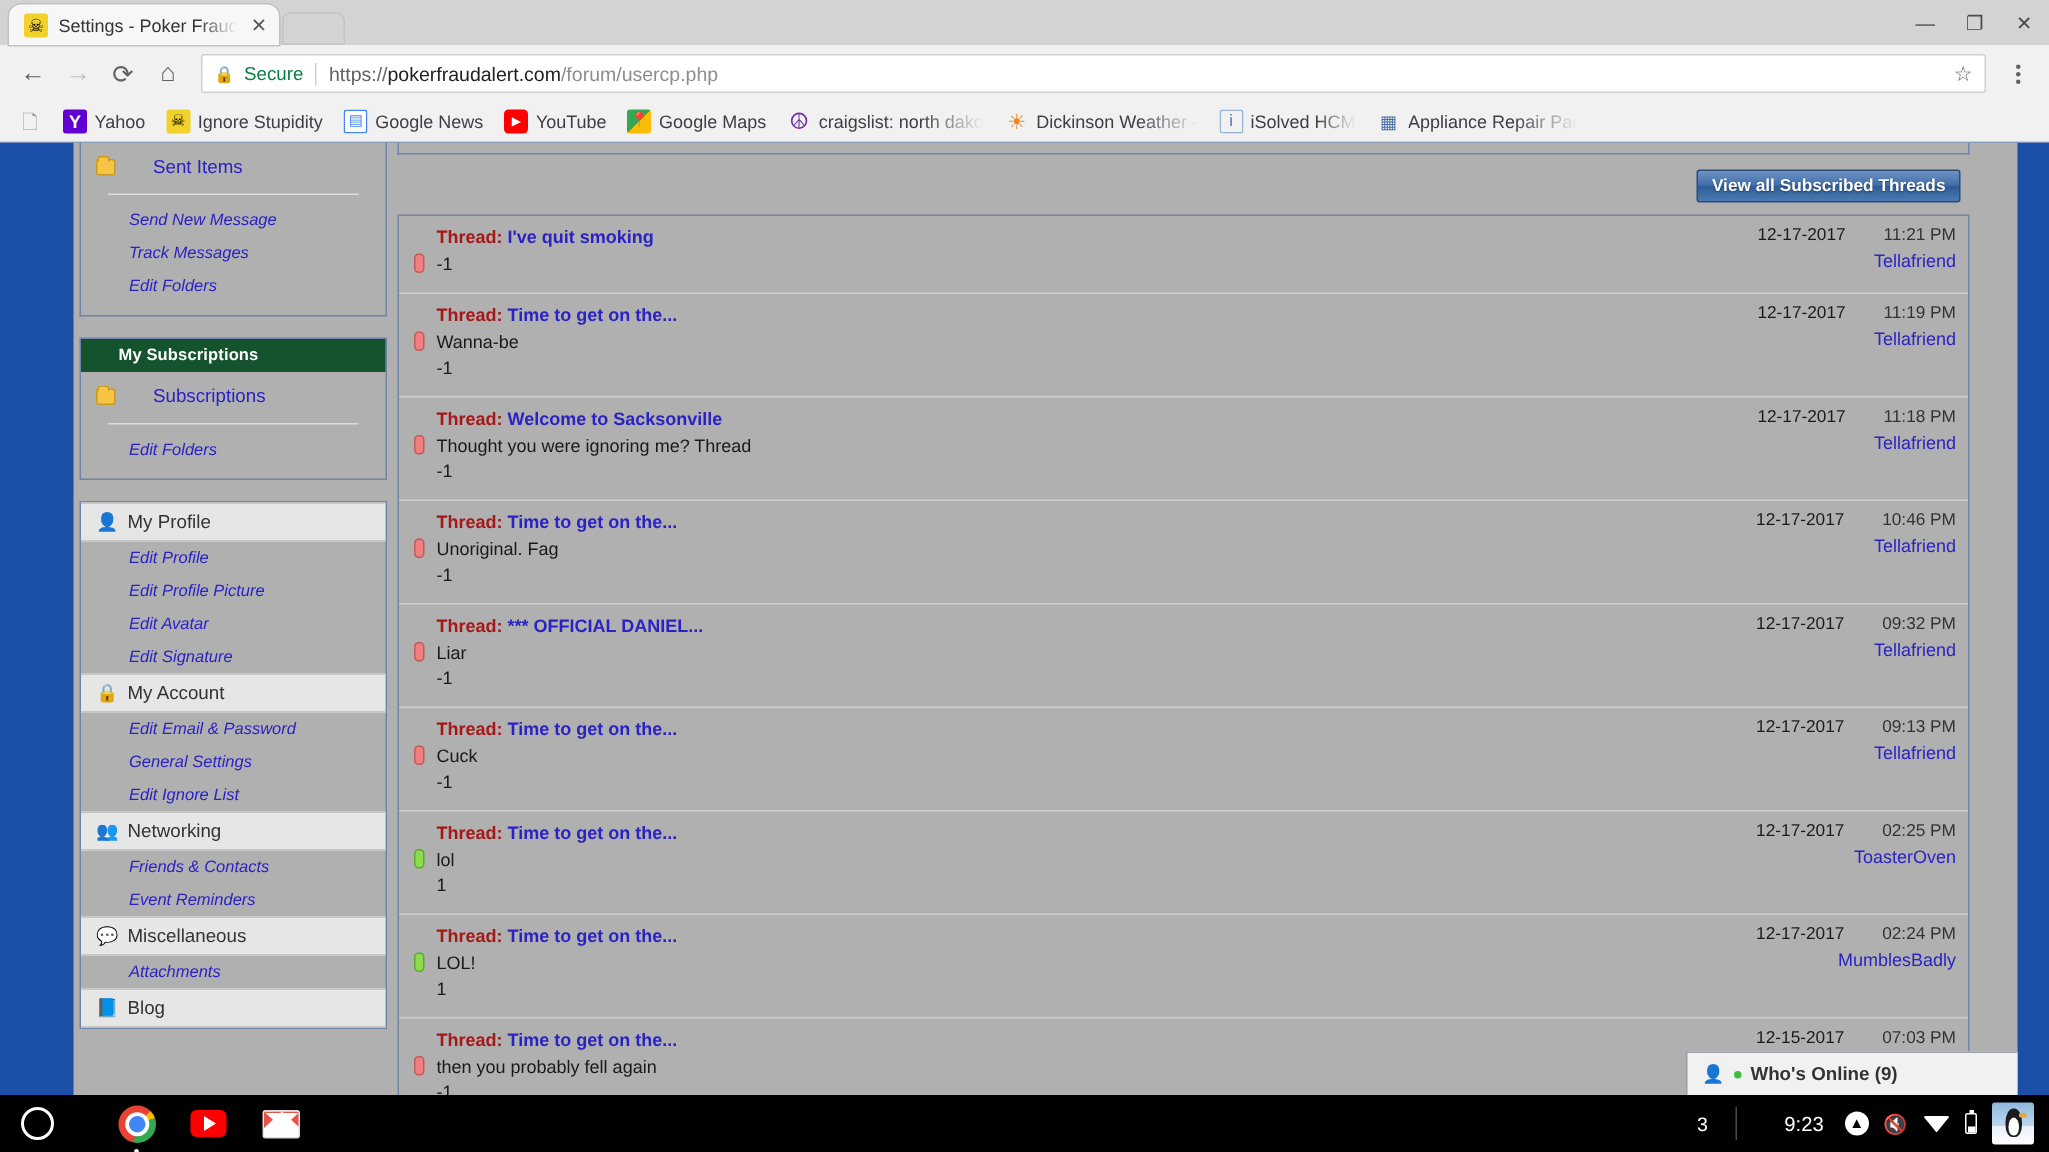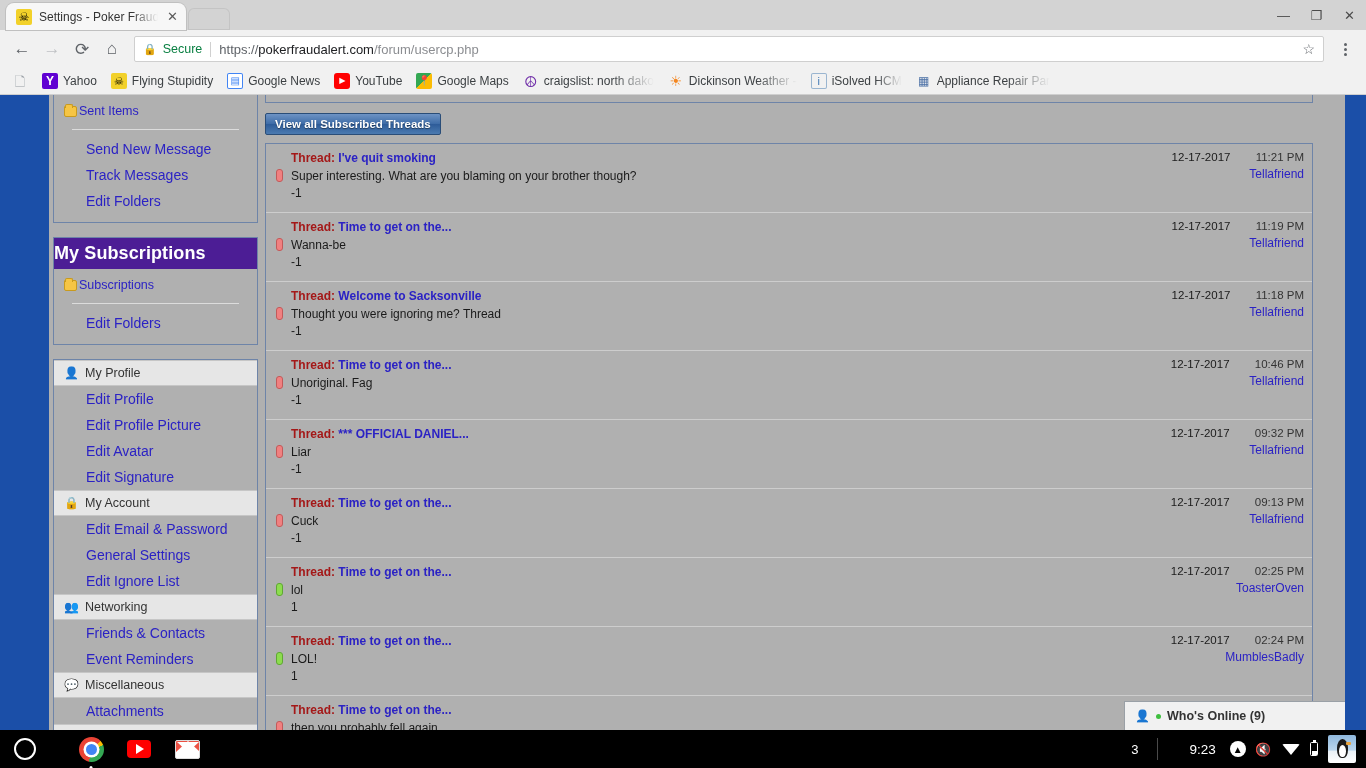--- a/index.html
+++ b/index.html
@@ -79,44 +79,44 @@
 
   
   .viewport { position: absolute; top: 95px; left: 0; width: 1366px; height: 635px; background: #1b4fa8; overflow: hidden; }
   .page-wrap { position: absolute; left: 49px; top: 0; width: 1296px; height: 635px; background: #b0b0b0; }
 
   
   .sidebar { position: absolute; left: 4px; top: 0; width: 205px; }
   .panel { border: 1px solid #6e84a8; background: #b0b0b0; margin-bottom: 14px; }
   .panel.cut { border-top: none; }
   .panel-head {
-    background: #4c1d95; color: #fff; font-size: 18px; font-weight: bold;
-    padding: 5px 0; letter-spacing: .1px;
+    background: #14532d; color: #fff; font-size: 11px; font-weight: bold;
+    padding: 5px 25px; letter-spacing: .1px;
   }
   .panel-body { padding: 4px 0 8px 0; }
-  .nav-row { display: flex; align-items: center; gap: 2px; padding: 5px 10px; font-size: 12.5px; }
+  .nav-row { display: flex; align-items: center; gap: 25px; padding: 5px 10px; font-size: 12.5px; }
   .nav-row a { color: #2b22c4; text-decoration: none; cursor: pointer; }
   .folder-ico { width: 13px; height: 11px; background: #f6c544; border: 1px solid #c89a1e; border-radius: 1px 2px 2px 2px; position: relative; flex: 0 0 auto; }
   .folder-ico::before { content:''; position:absolute; top:-3px; left:0; width:6px; height:3px; background:#f6c544; border:1px solid #c89a1e; border-bottom:none; border-radius:2px 2px 0 0; }
   .hr { height: 1px; background: #dcdcdc; margin: 6px 18px 6px 18px; }
-  .sub-link { padding: 5px 10px 5px 32px; font-size: 14px; }
+  .sub-link { padding: 5px 10px 5px 32px; font-size: 11px; font-style: italic; }
   .sub-link a { color: #2b22c4; text-decoration: none; cursor: pointer; }
   .group-row {
     display: flex; align-items: center; gap: 7px;
     background: #e6e6e6; padding: 5px 10px; font-size: 12.5px; color: #333;
     border-top: 1px solid #c6c6c6; border-bottom: 1px solid #c6c6c6;
   }
   .group-ico { width: 14px; font-size: 12px; color: #4a4a4a; text-align: center; flex: 0 0 auto; }
   .settings-body { padding: 0; }
 
   
   .main { position: absolute; left: 216px; top: 0; width: 1048px; }
   .topcut { height: 8px; border-left: 1px solid #6e84a8; border-right: 1px solid #6e84a8; border-bottom: 1px solid #6e84a8; background: #b0b0b0; margin-bottom: 10px; position: relative; }
   .topcut::before { content:''; position:absolute; left:0; right:0; top:-3px; height:3px; background:#f5f5f5; }
-  .btnrow { display: flex; justify-content: flex-start; padding: 0 6px 8px 0; }
+  .btnrow { display: flex; justify-content: flex-end; padding: 0 6px 8px 0; }
   .blue-btn {
     background: linear-gradient(to bottom, #6e93c4 0%, #3f6da8 48%, #2e5c99 52%, #4b7ab0 100%);
     color: #fff; font-size: 11.5px; font-weight: bold; padding: 4px 9px;
     border: 1px solid #2a4d78; border-radius: 2px; cursor: pointer;
     text-shadow: 0 1px 1px rgba(0,0,0,.45); white-space: nowrap;
   }
   .block { border: 1px solid #6e84a8; margin-bottom: 12px; background: #b0b0b0; }
   .block-head { background: #4a3d8f; color: #fff; font-size: 12.5px; padding: 5px 9px; }
   .rep-row { display: flex; padding: 7px 8px 12px 8px; border-bottom: 1px solid #cdcdcd; }
   .rep-row:last-child { border-bottom: none; }
@@ -216,21 +216,21 @@
   <div class="bookmarks" id="bookmarks">
       <div class="bm">
         <span class="bm-ico ico-doc">🗋</span>
       </div>
       <div class="bm">
         <span class="bm-ico ico-yahoo">Y</span>
         <span class="bm-label">Yahoo</span>
       </div>
       <div class="bm">
         <span class="bm-ico ico-skull">☠</span>
-        <span class="bm-label">Flying Stupidity</span>
+        <span class="bm-label">Ignore Stupidity</span>
       </div>
       <div class="bm">
         <span class="bm-ico ico-news">▤</span>
         <span class="bm-label">Google News</span>
       </div>
       <div class="bm">
         <span class="bm-ico ico-yt">▶</span>
         <span class="bm-label">YouTube</span>
       </div>
       <div class="bm">
@@ -329,21 +329,20 @@
         <div class="btnrow">
           <button class="blue-btn">View all Subscribed Threads</button>
         </div>
 
         <div class="block">
           <div id="received-rows">
               <div class="rep-row">
                 <span class="rep-ico neg"></span>
                 <div class="rep-main">
                   <div class="rep-thread"><span>Thread: </span><span class="tl">I've quit smoking</span></div>
-                  <div class="rep-comment">Super interesting. What are you blaming on your brother though?</div>
                   <div class="rep-score">-1</div>
                 </div>
                 <div class="rep-meta">
                   <div class="rep-date"><span>12-17-2017 </span><span class="tm">11:21 PM</span></div>
                   <div class="rep-user">Tellafriend</div>
                 </div>
               </div>
               <div class="rep-row">
                 <span class="rep-ico neg"></span>
                 <div class="rep-main">

